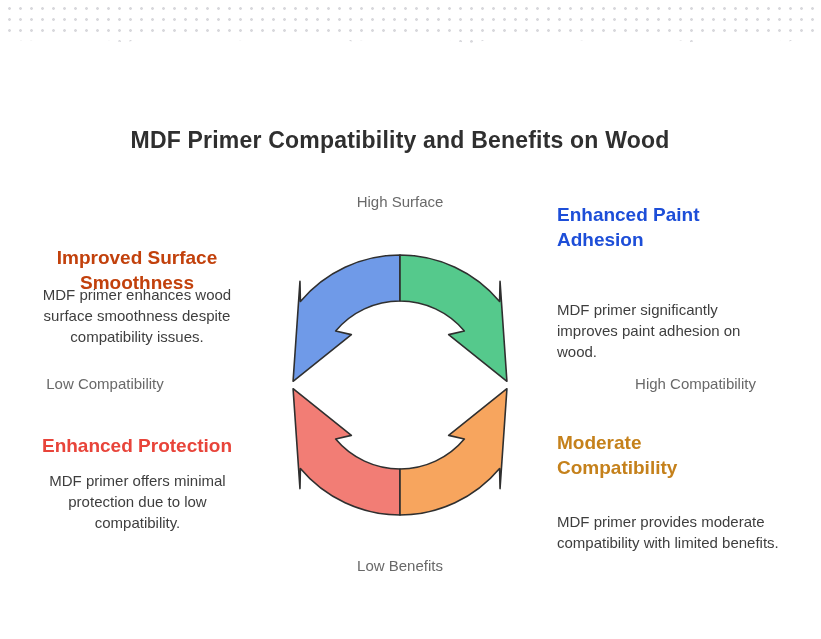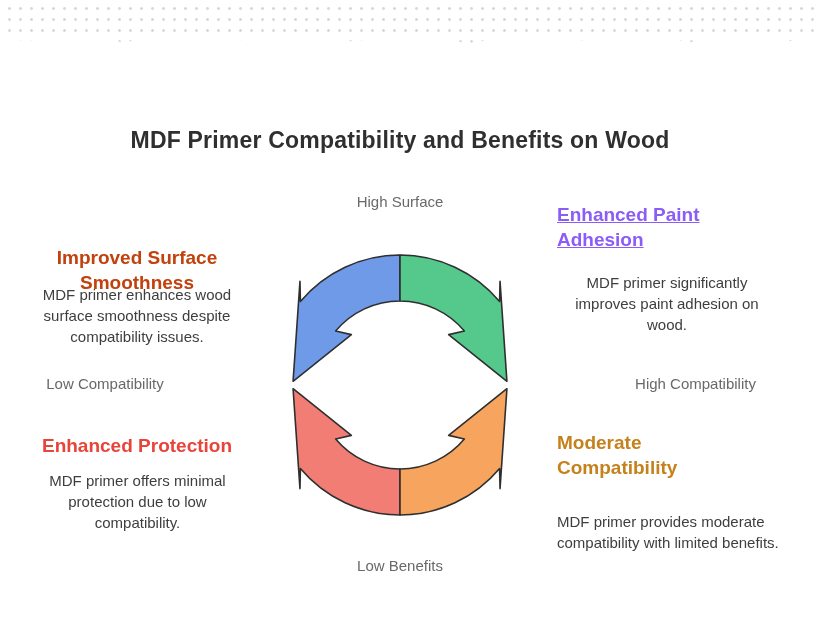--- a/index.html
+++ b/index.html
@@ -34,21 +34,21 @@
 
   .q-heading{
     position:absolute;font-size:19px;font-weight:700;line-height:1.3;
   }
   .q-body{
     position:absolute;font-size:15px;color:#3e3e3e;line-height:1.4;margin-top:12px;
   }
   .q-tl-h{top:203px;left:28px;width:218px;text-align:center;}
   .q-tl-b{top:272px;left:22px;width:230px;text-align:center;}
   .q-tr-h{top:203px;left:557px;width:180px;text-align:left;}
-  .q-tr-b{top:260px;left:557px;width:220px;text-align:center;}
+  .q-tr-b{top:287px;left:557px;width:220px;text-align:left;}
   .q-bl-h{top:434px;left:28px;width:218px;text-align:center;}
   .q-bl-b{top:458px;left:35px;width:205px;text-align:center;}
   .q-br-h{top:431px;left:557px;width:180px;text-align:left;}
   .q-br-b{top:499px;left:557px;width:230px;text-align:left;}
 
   .diagram{
     position:absolute;left:255px;top:240px;width:290px;height:290px;
   }
 </style>
 </head>
@@ -61,21 +61,21 @@
   <h1 class="title">MDF Primer Compatibility and Benefits on Wood</h1>
 
   <div class="axis-label axis-top">High Surface</div>
   <div class="axis-label axis-left">Low Compatibility</div>
   <div class="axis-label axis-bottom">Low Benefits</div>
   <div class="axis-label axis-right">High Compatibility</div>
 
   <div class="q-heading q-tl-h" style="color: #c2410c; margin-top: 43px;">Improved Surface Smoothness</div>
   <div class="q-body q-tl-b">MDF primer enhances wood surface smoothness despite compatibility issues.</div>
 
-  <div class="q-heading q-tr-h" style="color: #8b5cf6; text-decoration: underline;">Enhanced Paint Adhesion</div>
+  <div class="q-heading q-tr-h" style="color: #1d4ed8;">Enhanced Paint Adhesion</div>
   <div class="q-body q-tr-b">MDF primer significantly improves paint adhesion on wood.</div>
 
   <div class="q-heading q-bl-h" style="color: rgb(232, 68, 58);">Enhanced Protection</div>
   <div class="q-body q-bl-b">MDF primer offers minimal protection due to low compatibility.</div>
 
   <div class="q-heading q-br-h" style="color: rgb(197, 129, 27);">Moderate Compatibility</div>
   <div class="q-body q-br-b">MDF primer provides moderate compatibility with limited benefits.</div>
 
   <svg id="cycle-svg" class="diagram" viewBox="0 0 290 290">
       <path d="M 145.00 15.00 A 130 130 0 0 0 45.41 61.44 L 44.97 41.42 L 38.07 141.27 L 96.37 94.65 L 80.65 91.01 A 84 84 0 0 1 145.00 61.00 Z" fill="#6f9ae8" stroke="#2f2f2f" stroke-width="1.6" stroke-linejoin="round"></path>

